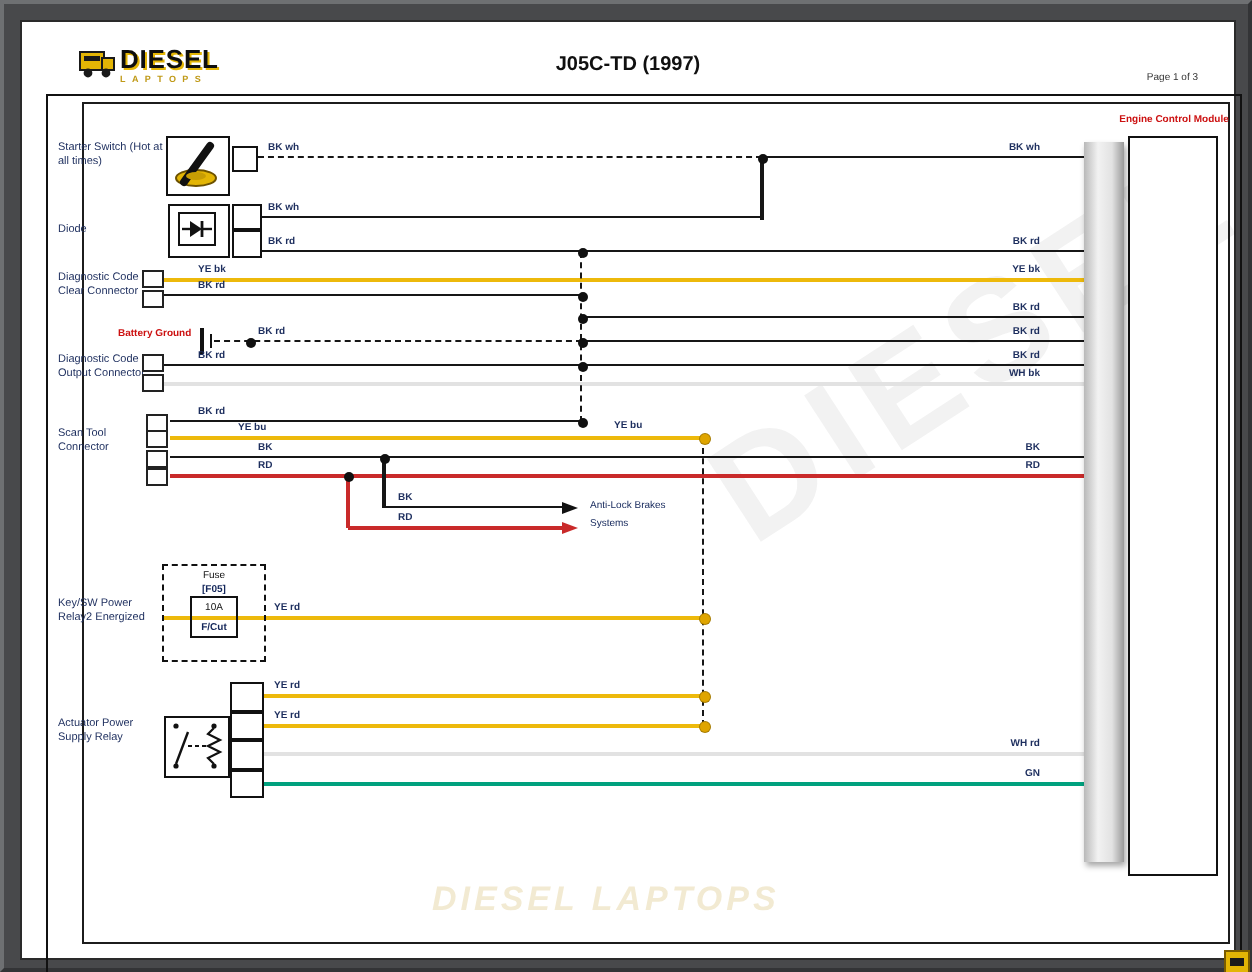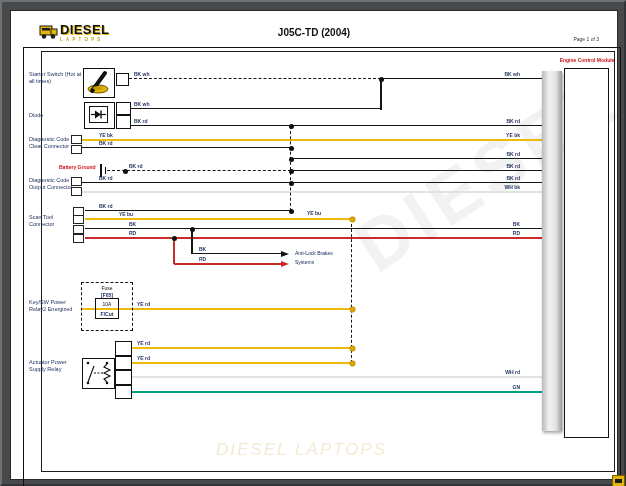--- a/index.html
+++ b/index.html
@@ -58,21 +58,21 @@
   .ecm-strip{position:absolute;left:531px;top:60px;width:20px;height:360px;
              background:linear-gradient(90deg,#b9b9b9,#f2f2f2 35%,#e2e2e2 70%,#9a9a9a);
              box-shadow:1px 2px 3px rgba(0,0,0,.35);}
   .ecm-box{position:absolute;left:553px;top:57px;width:45px;height:370px;
            border:1.5px solid #111;background:#fff;box-sizing:border-box;}
   .ecm-label{position:absolute;left:543px;top:47px;width:66px;text-align:center;
              font-size:5px;font-weight:700;color:#cc1111;line-height:1;}
   .wm-main{position:absolute;left:330px;top:208px;transform:rotate(-33deg);
            transform-origin:0 0;font-size:72px;font-weight:900;letter-spacing:6px;
            color:rgba(40,40,40,0.06);white-space:nowrap;pointer-events:none;}
-  .wm-foot{position:absolute;left:205px;top:429px;font-size:17px;font-weight:400;
+  .wm-foot{position:absolute;left:205px;top:429px;font-size:17px;font-weight:700;
            font-style:italic;letter-spacing:2px;color:rgba(190,150,30,0.20);
            white-space:nowrap;pointer-events:none;}
   .chip{position:absolute;left:601px;top:464px;width:13px;height:12px;
         background:#E3B505;border:1px solid #7a5c00;box-sizing:border-box;}
   .chip:after{content:"";position:absolute;left:2px;top:3px;width:7px;height:4px;background:#1a1a1a;}
 </style>
 </head>
 <body>
 
 <div class="frame">
@@ -88,21 +88,21 @@
         <rect x="12" y="6" width="6" height="6" fill="#E3B505" stroke="#1a1a1a" stroke-width="1"></rect>
         <circle cx="5" cy="13.5" r="2.2" fill="#1a1a1a"></circle>
         <circle cx="14" cy="13.5" r="2.2" fill="#1a1a1a"></circle>
         <rect x="3" y="5" width="8" height="2.5" fill="#1a1a1a"></rect>
       </svg>
       <div>
         <div class="brand">DIESEL</div>
         <div class="brand-sub">LAPTOPS</div>
       </div>
     </div>
-    <div class="doc-title">J05C-TD (2004)</div>
+    <div class="doc-title">J05C-TD (1997)</div>
     <div class="page-label">Page 1 of 3</div>
 
     <div class="outer-rect"></div>
     <div class="inner-rect"></div>
 
     <div class="wire hd" style="left:118px;top:67px;width:252px"></div>
     <div class="wire h" style="left:370px;top:67px;width:162px"></div>
     <div class="wire v" style="left:369.3px;top:68px;height:31px"></div>
     <div class="wire h" style="left:120px;top:97px;width:250px"></div>
     <div class="wire h" style="left:120px;top:114px;width:412px"></div>

